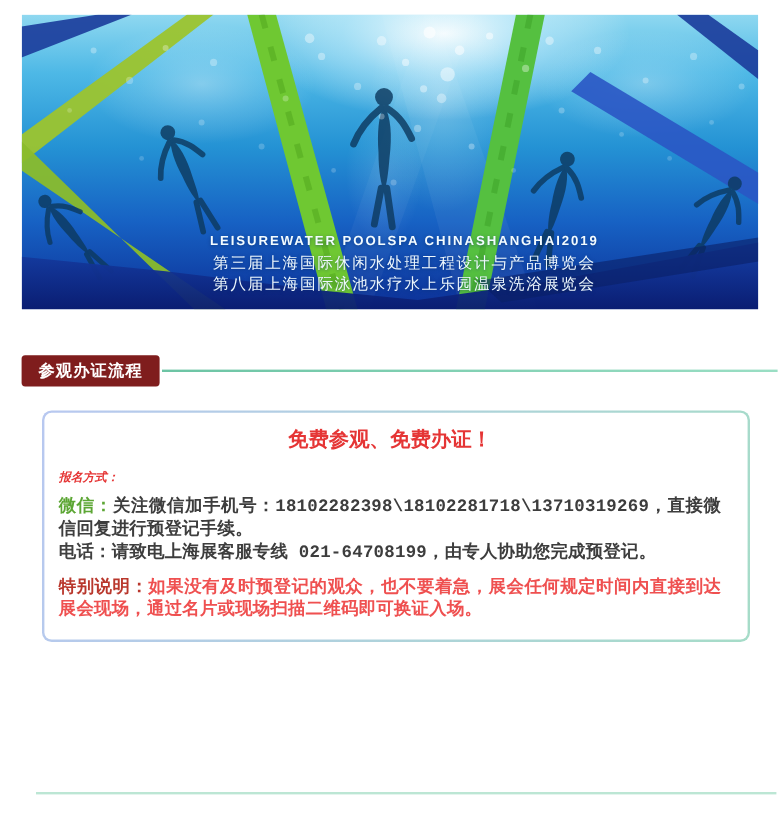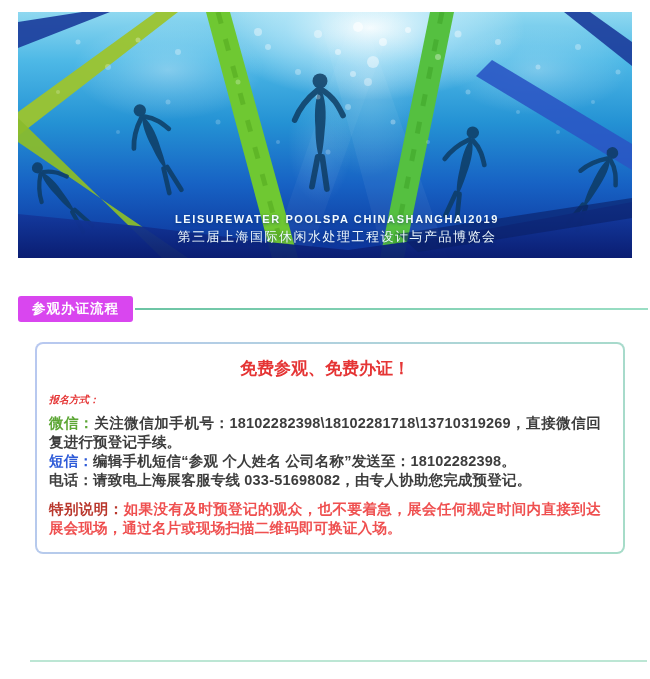--- a/index.html
+++ b/index.html
@@ -30,39 +30,40 @@
   .banner-cn {
     font-size:13px; font-weight:500; letter-spacing:1.5px; line-height:18px;
   }
 
   
   .section-row {
     position:absolute; left:18px; top:296px; right:2px;
     display:flex; align-items:center; height:26px;
   }
   .section-tab {
-    background:#d946ef; color:#ffffff;
+    background:#7f1d1d; color:#ffffff;
     font-size:13.5px; font-weight:700; letter-spacing:1px;
     padding:5px 14px 6px; border-radius:3px;
     line-height:15px; white-space:nowrap;
   }
   .section-line {
     flex:1; height:2px; margin-left:2px;
     background:linear-gradient(to right,#6cc4a4,#9adec4);
   }
 
   
   .notice-wrap {
     position:absolute; left:35px; top:342px; width:590px;
     background:linear-gradient(105deg,#b8c8f0,#a6dcc8);
     border-radius:8px; padding:2px;
   }
   .notice-box {
     background:#ffffff; border-radius:6px;
     padding:10px 22px 14px 12px;
+    font-family:Liberation Mono, monospace;
   }
   .headline {
     text-align:center; color:#e53535;
     font-size:17px; font-weight:700; line-height:29px;
   }
   .subheading {
     color:#e53535; font-size:10px; font-weight:700;
     font-style:italic; line-height:29px; margin-top:2px;
   }
   .method, .special {
@@ -183,41 +184,39 @@
         <circle cx="575" cy="90" r="2" opacity="0.2"></circle>
           <circle cx="40" cy="80" r="2" opacity="0.2"></circle>
         <circle cx="100" cy="120" r="2" opacity="0.18"></circle>
           <circle cx="540" cy="120" r="2" opacity="0.18"></circle>
       </g>
     </svg>
 
     <div class="banner-text">
       <div class="banner-en">LEISUREWATER POOLSPA CHINASHANGHAI2019</div>
       <div class="banner-cn">第三届上海国际休闲水处理工程设计与产品博览会</div>
+      <div class="banner-cn">第八届上海国际泳池水疗水上乐园温泉洗浴展览会</div>
     </div>
   </div>
 
   <div class="section-row">
     <div class="section-tab">参观办证流程</div>
     <div class="section-line"></div>
   </div>
 
   <div class="notice-wrap">
     <div class="notice-box">
       <div class="headline">免费参观、免费办证！</div>
       <div class="subheading">报名方式：</div>
 
       <p class="method m0">
         <span class="label">微信：</span><span>关注微信加手机号：18102282398\18102281718\13710319269，直接微信回复进行预登记手续。</span>
       </p>
-      <p class="method m1">
-        <span class="label">短信：</span><span>编辑手机短信“参观 个人姓名 公司名称”发送至：18102282398。</span>
-      </p>
       <p class="method m2">
-        <span class="label">电话：</span><span>请致电上海展客服专线 033-51698082，由专人协助您完成预登记。</span>
+        <span class="label">电话：</span><span>请致电上海展客服专线 021-64708199，由专人协助您完成预登记。</span>
       </p>
 
       <p class="special">
         <span class="label">特别说明：</span><span>如果没有及时预登记的观众，也不要着急，展会任何规定时间内直接到达展会现场，通过名片或现场扫描二维码即可换证入场。</span>
       </p>
     </div>
   </div>
 
   <div class="bottom-divider"></div>
 

